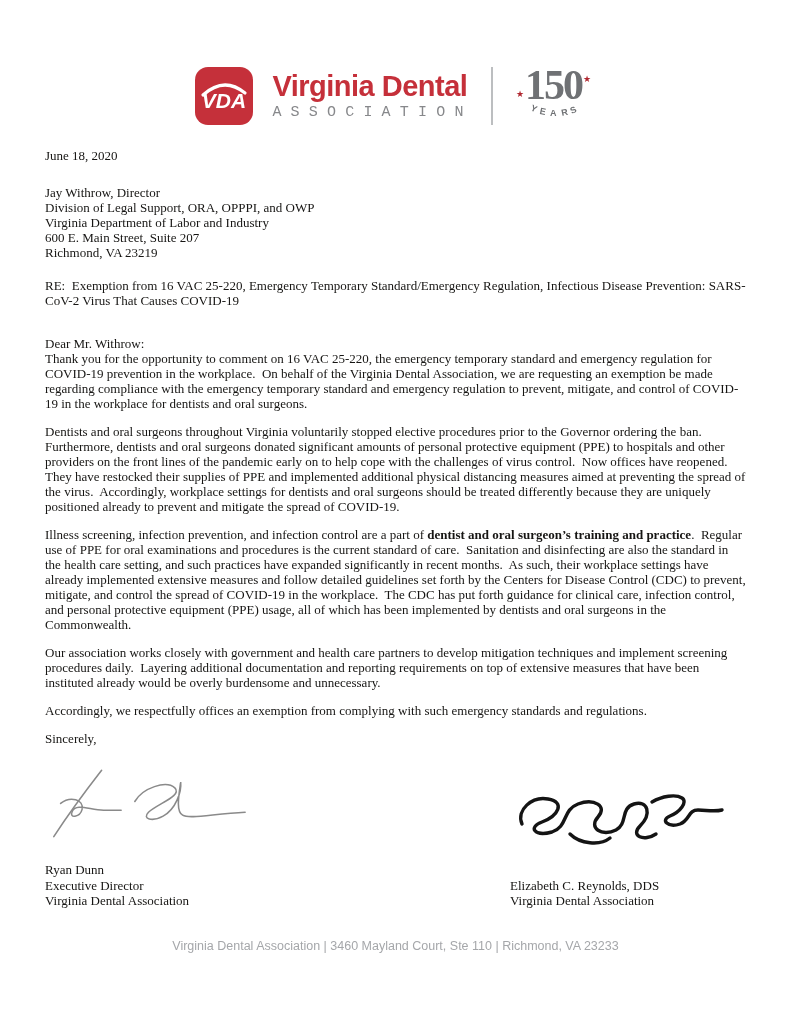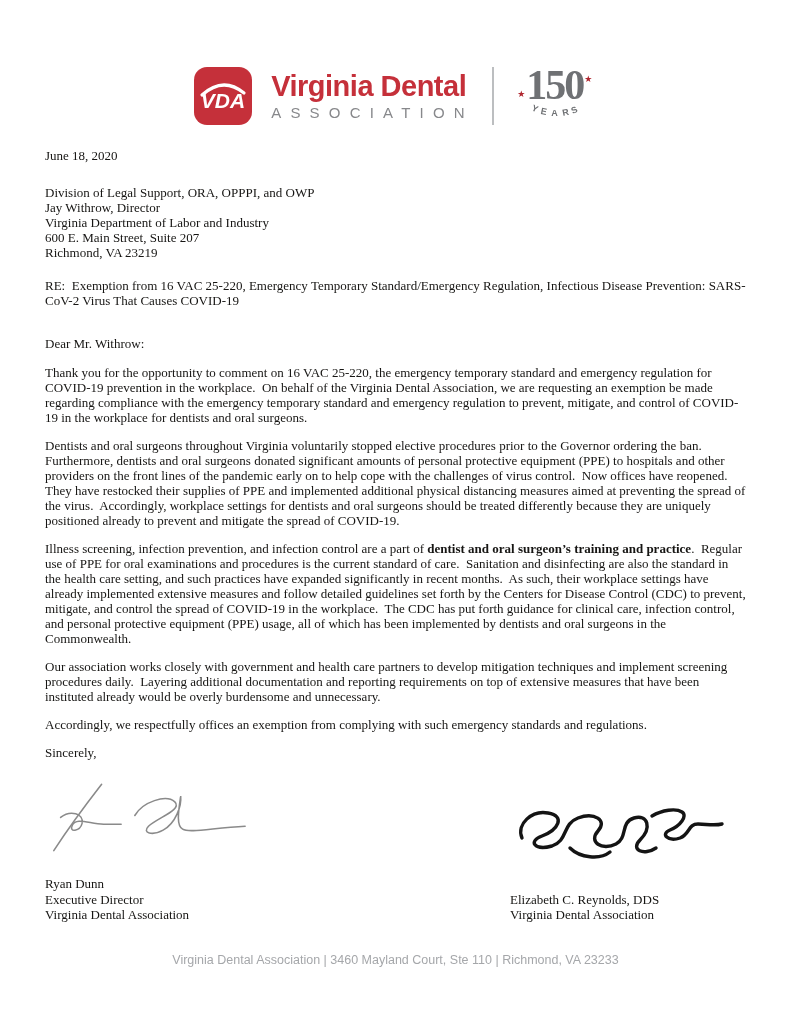--- a/index.html
+++ b/index.html
@@ -39,21 +39,21 @@
     fill:#ffffff;font-family:"Liberation Sans",sans-serif;
     font-weight:bold;font-style:italic;font-size:21px;
   }
   .brand{display:flex;flex-direction:column;justify-content:flex-start;}
   .brand-name{
     font-family:"Liberation Sans",sans-serif;font-weight:bold;
     font-size:29px;line-height:31px;color:var(--brand-red);
     letter-spacing:-0.5px;
   }
   .brand-sub{
-    font-family:Liberation Sans, sans-serif;
+    font-family:Liberation Mono, monospace;
     font-size:15px;line-height:17px;color:var(--logo-gray);
     letter-spacing:9.2px;margin-top:2px;white-space:nowrap;
   }
   .logo-divider{width:2px;height:58px;background:var(--divider-gray);}
   .anniv{
     position:relative;width:86px;height:62px;
     font-family:"Liberation Serif",serif;color:var(--anniversary-gray);
   }
   .anniv-num-row{display:flex;align-items:center;justify-content:center;}
   .anniv-num{
@@ -74,21 +74,21 @@
   .arc-l.l2{transform:translateY(2px);}
   .arc-l.l3{transform:rotate(-12deg) translateY(1px);}
   .arc-l.l4{transform:rotate(-24deg) translateY(-2px);}
 
   
   .letter{font-size:13px;line-height:15px;}
   .letter p, .recipient div{white-space:pre-wrap;}
   .date{margin-bottom:22px;}
   .recipient{margin-bottom:18px;}
   .subject{margin-bottom:28px;max-width:701px;}
-  .salutation{margin-bottom:14px;}
+  .salutation{}
   .body-par{margin-bottom:13px;max-width:701px;}
   .closing{margin-top:6px;margin-bottom:14px;}
 
   
   .sig-row{display:flex;align-items:flex-end;margin-top:2px;}
   .sig-col{display:flex;flex-direction:column;}
   .sig-col-left{flex:0 0 465px;}
   .sig-left-svg{width:205px;height:84px;margin-bottom:18px;}
   .sig-left-svg path{stroke:var(--signature-gray);stroke-width:1.6;fill:none;stroke-linecap:round;}
   .sig-right-svg{width:215px;height:70px;margin-bottom:26px;}
@@ -125,22 +125,22 @@
         <span class="star star-right">★</span>
       </div>
       <div class="anniv-years"><span class="arc-l l0">Y</span><span class="arc-l l1">E</span><span class="arc-l l2">A</span><span class="arc-l l3">R</span><span class="arc-l l4">S</span></div>
     </div>
   </header>
 
   <main class="letter">
     <p class="date">June 18, 2020</p>
 
     <div class="recipient">
+      <div>Jay Withrow, Director</div>
       <div>Division of Legal Support, ORA, OPPPI, and OWP</div>
-      <div>Jay Withrow, Director</div>
       <div>Virginia Department of Labor and Industry</div>
       <div>600 E. Main Street, Suite 207</div>
       <div>Richmond, VA 23219</div>
     </div>
 
     <p class="subject">RE:  Exemption from 16 VAC 25-220, Emergency Temporary Standard/Emergency Regulation, Infectious Disease Prevention: SARS-CoV-2 Virus That Causes COVID-19</p>
 
     <p class="salutation">Dear Mr. Withrow:</p>
 
     <p class="body-par">Thank you for the opportunity to comment on 16 VAC 25-220, the emergency temporary standard and emergency regulation for COVID-19 prevention in the workplace.  On behalf of the Virginia Dental Association, we are requesting an exemption be made regarding compliance with the emergency temporary standard and emergency regulation to prevent, mitigate, and control of COVID-19 in the workplace for dentists and oral surgeons.</p>

